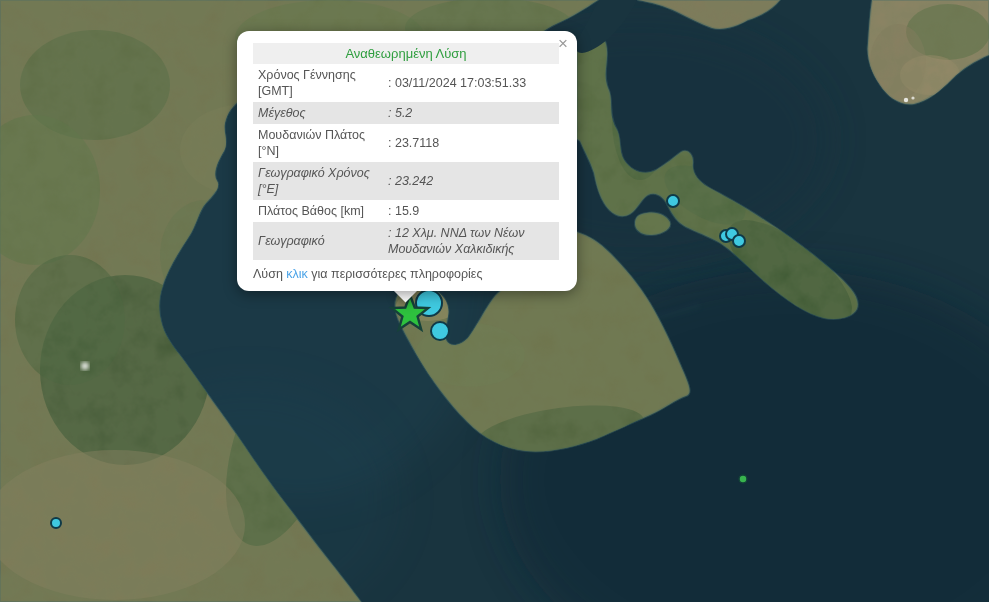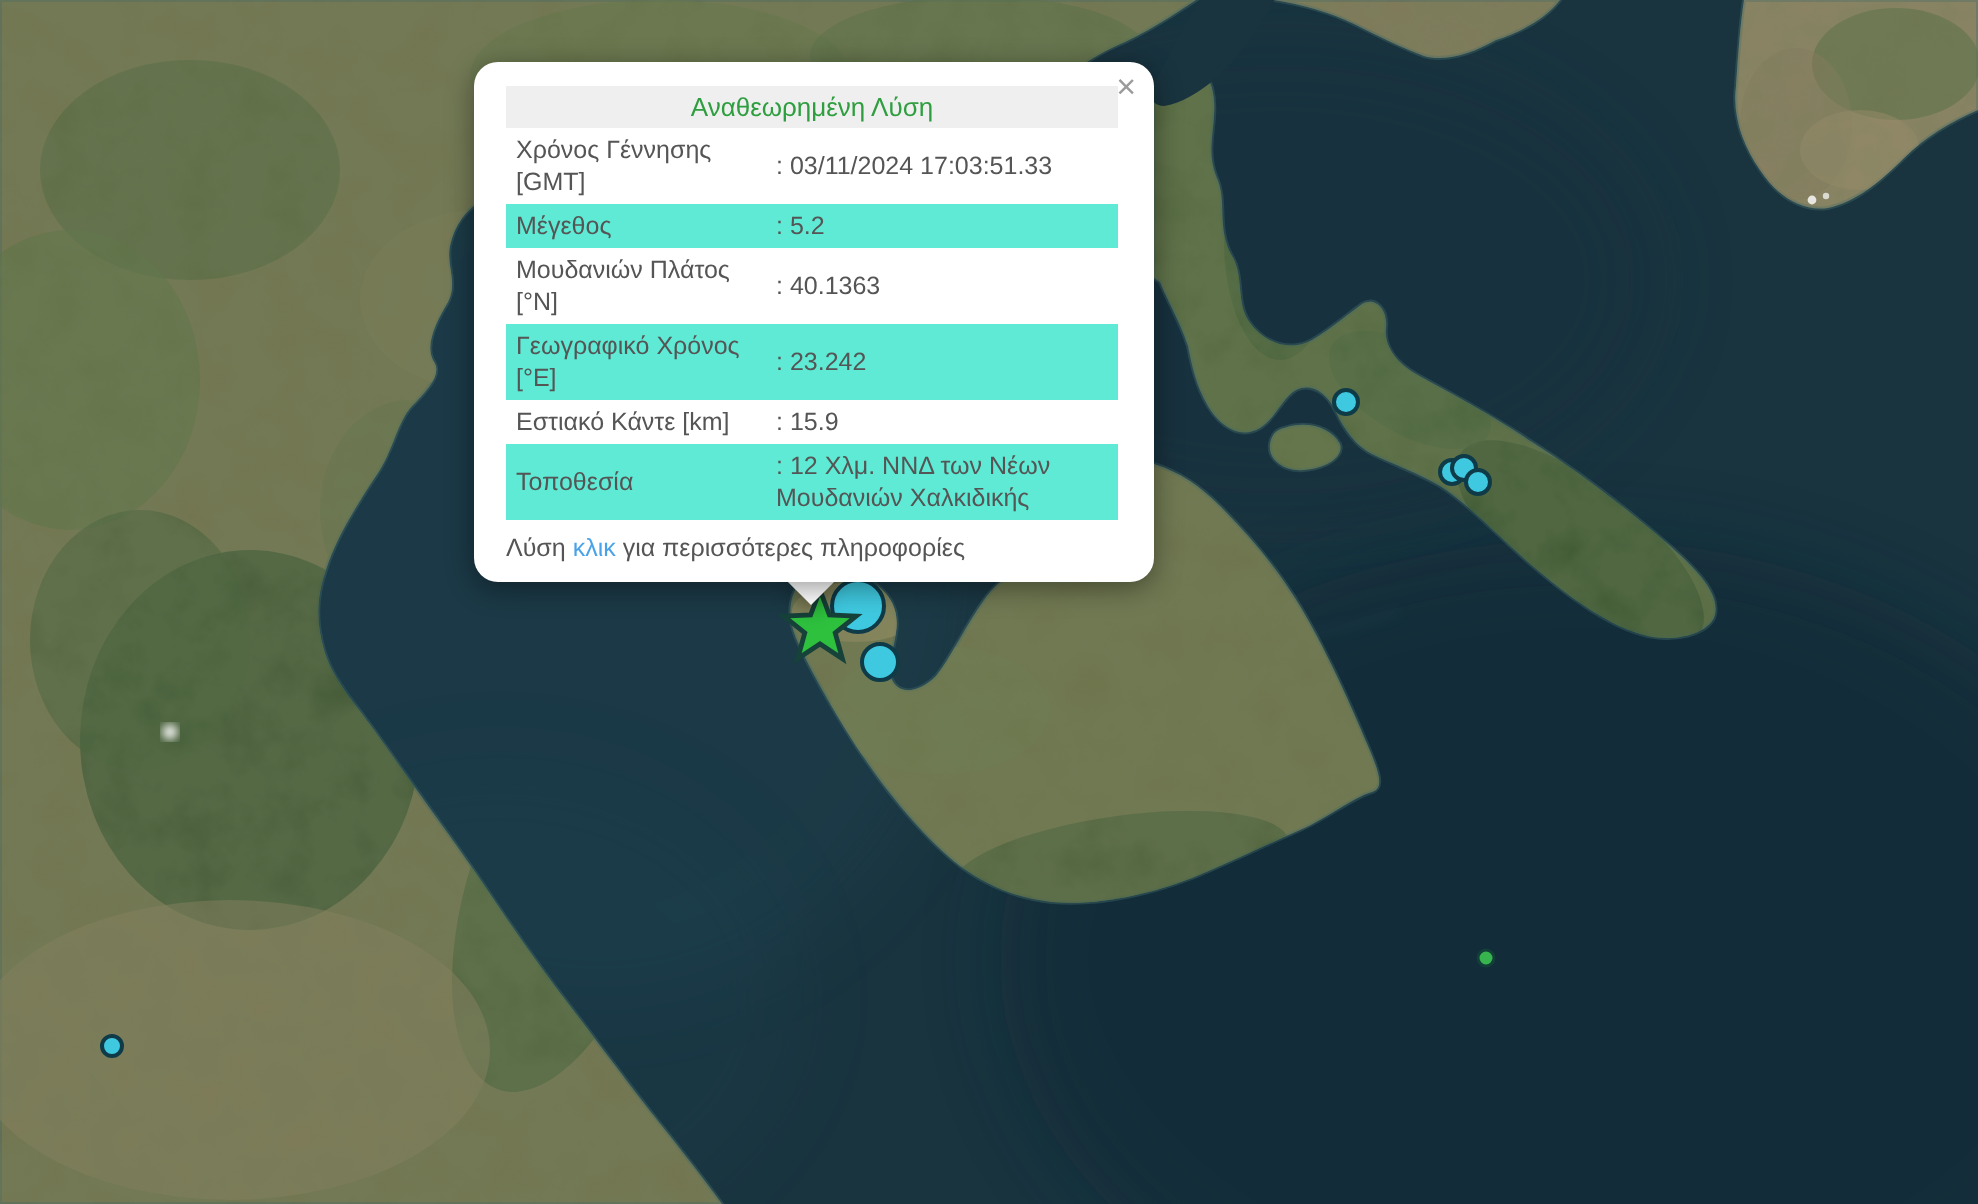--- a/index.html
+++ b/index.html
@@ -15,21 +15,21 @@
   .popup-inner{position:relative;background:#fff;border-radius:12px;
                box-shadow:0 3px 14px rgba(0,0,0,.4);
                padding:12px 18px 9px 16px;}
   .popup-close{position:absolute;top:4px;right:9px;font-size:17px;line-height:17px;
                color:#9b9b9b;text-decoration:none;font-weight:400;cursor:pointer;}
   table.eq{width:100%;border-collapse:collapse;font-size:12.5px;color:#555;}
   table.eq th{background:#efefef;font-weight:400;font-size:13px;
               color:#2f9e3f;text-align:center;padding:3px 4px;margin-left:39px;}
   table.eq td{padding:3px 4px;line-height:1.28;vertical-align:middle;}
   table.eq td.lbl{width:122px;padding-left:5px;}
-  table.eq tr.alt{background:#5eead4;}
+  table.eq tr.alt{background:#e5e5e5;font-style:italic;}
   .popup-footer{margin-top:6px;font-size:12.5px;color:#555;line-height:1.3;}
   .popup-footer a{color:#4aa3e8;text-decoration:none;cursor:pointer;text-align:right;}
 </style>
 </head>
 <body>
 
 <div class="stage">
 
   <svg width="989" height="602" viewBox="0 0 989 602">
     <defs>
@@ -132,32 +132,32 @@
           <tr>
             <td class="lbl">Χρόνος Γέννησης [GMT]</td>
             <td class="val">: 03/11/2024 17:03:51.33</td>
           </tr>
           <tr class="alt">
             <td class="lbl">Μέγεθος</td>
             <td class="val">: 5.2</td>
           </tr>
           <tr>
             <td class="lbl">Μουδανιών Πλάτος [°N]</td>
-            <td class="val">: 40.1363</td>
+            <td class="val">: 23.7118</td>
           </tr>
           <tr class="alt">
             <td class="lbl">Γεωγραφικό Χρόνος [°E]</td>
             <td class="val">: 23.242</td>
           </tr>
           <tr>
-            <td class="lbl">Εστιακό Κάντε [km]</td>
+            <td class="lbl">Πλάτος Βάθος [km]</td>
             <td class="val">: 15.9</td>
           </tr>
           <tr class="alt">
-            <td class="lbl">Τοποθεσία</td>
+            <td class="lbl">Γεωγραφικό</td>
             <td class="val">: 12 Χλμ. ΝΝΔ των Νέων Μουδανιών Χαλκιδικής</td>
           </tr>
         </tbody>
       </table>
       <div class="popup-footer">
         <span>Λύση </span><a>κλικ</a><span> για περισσότερες πληροφορίες</span>
       </div>
     </div>
   </div>
 </div>

